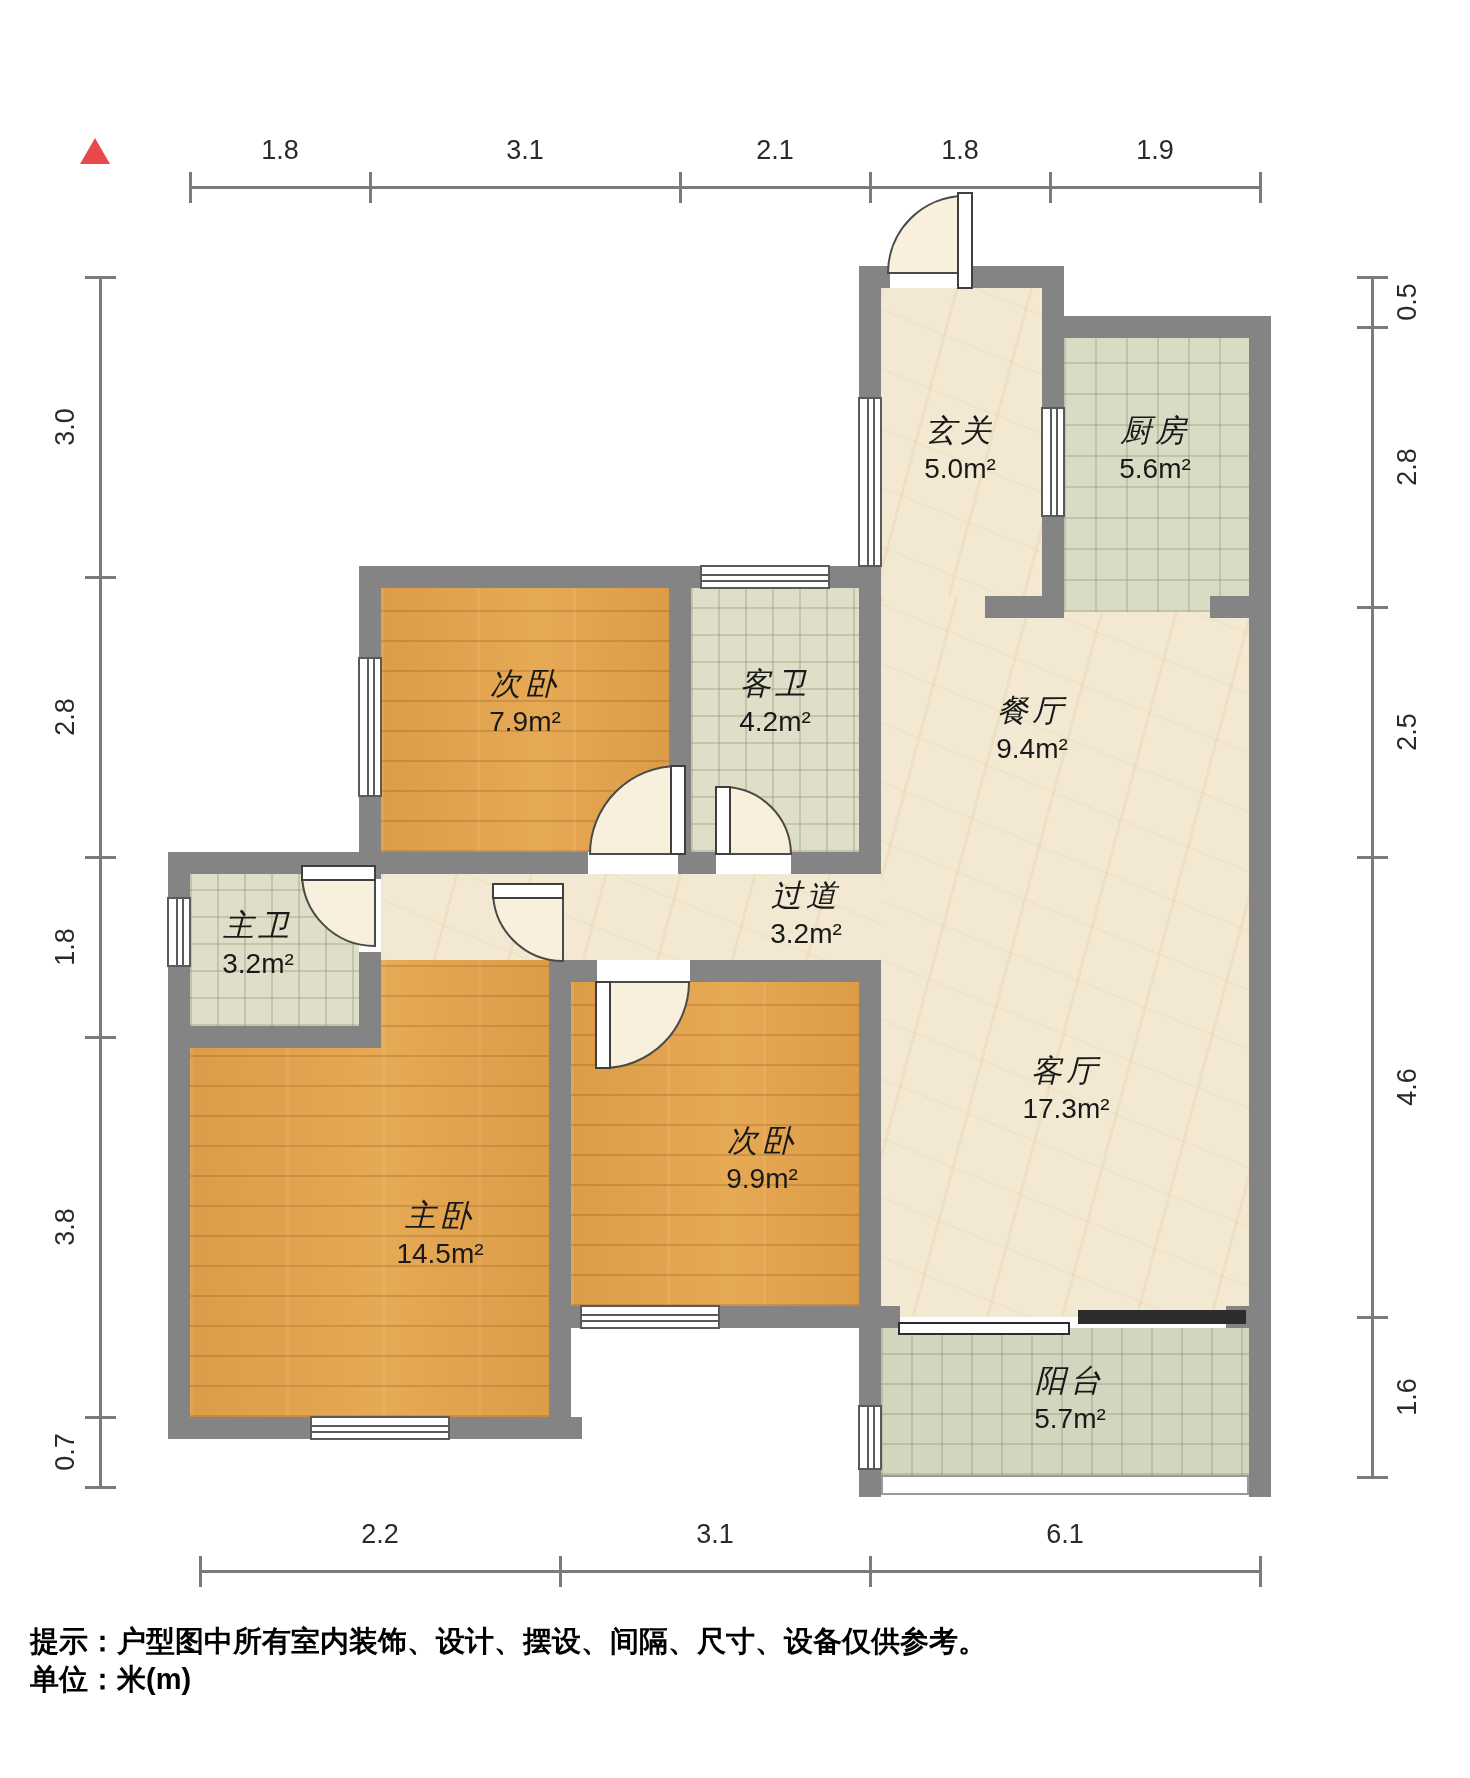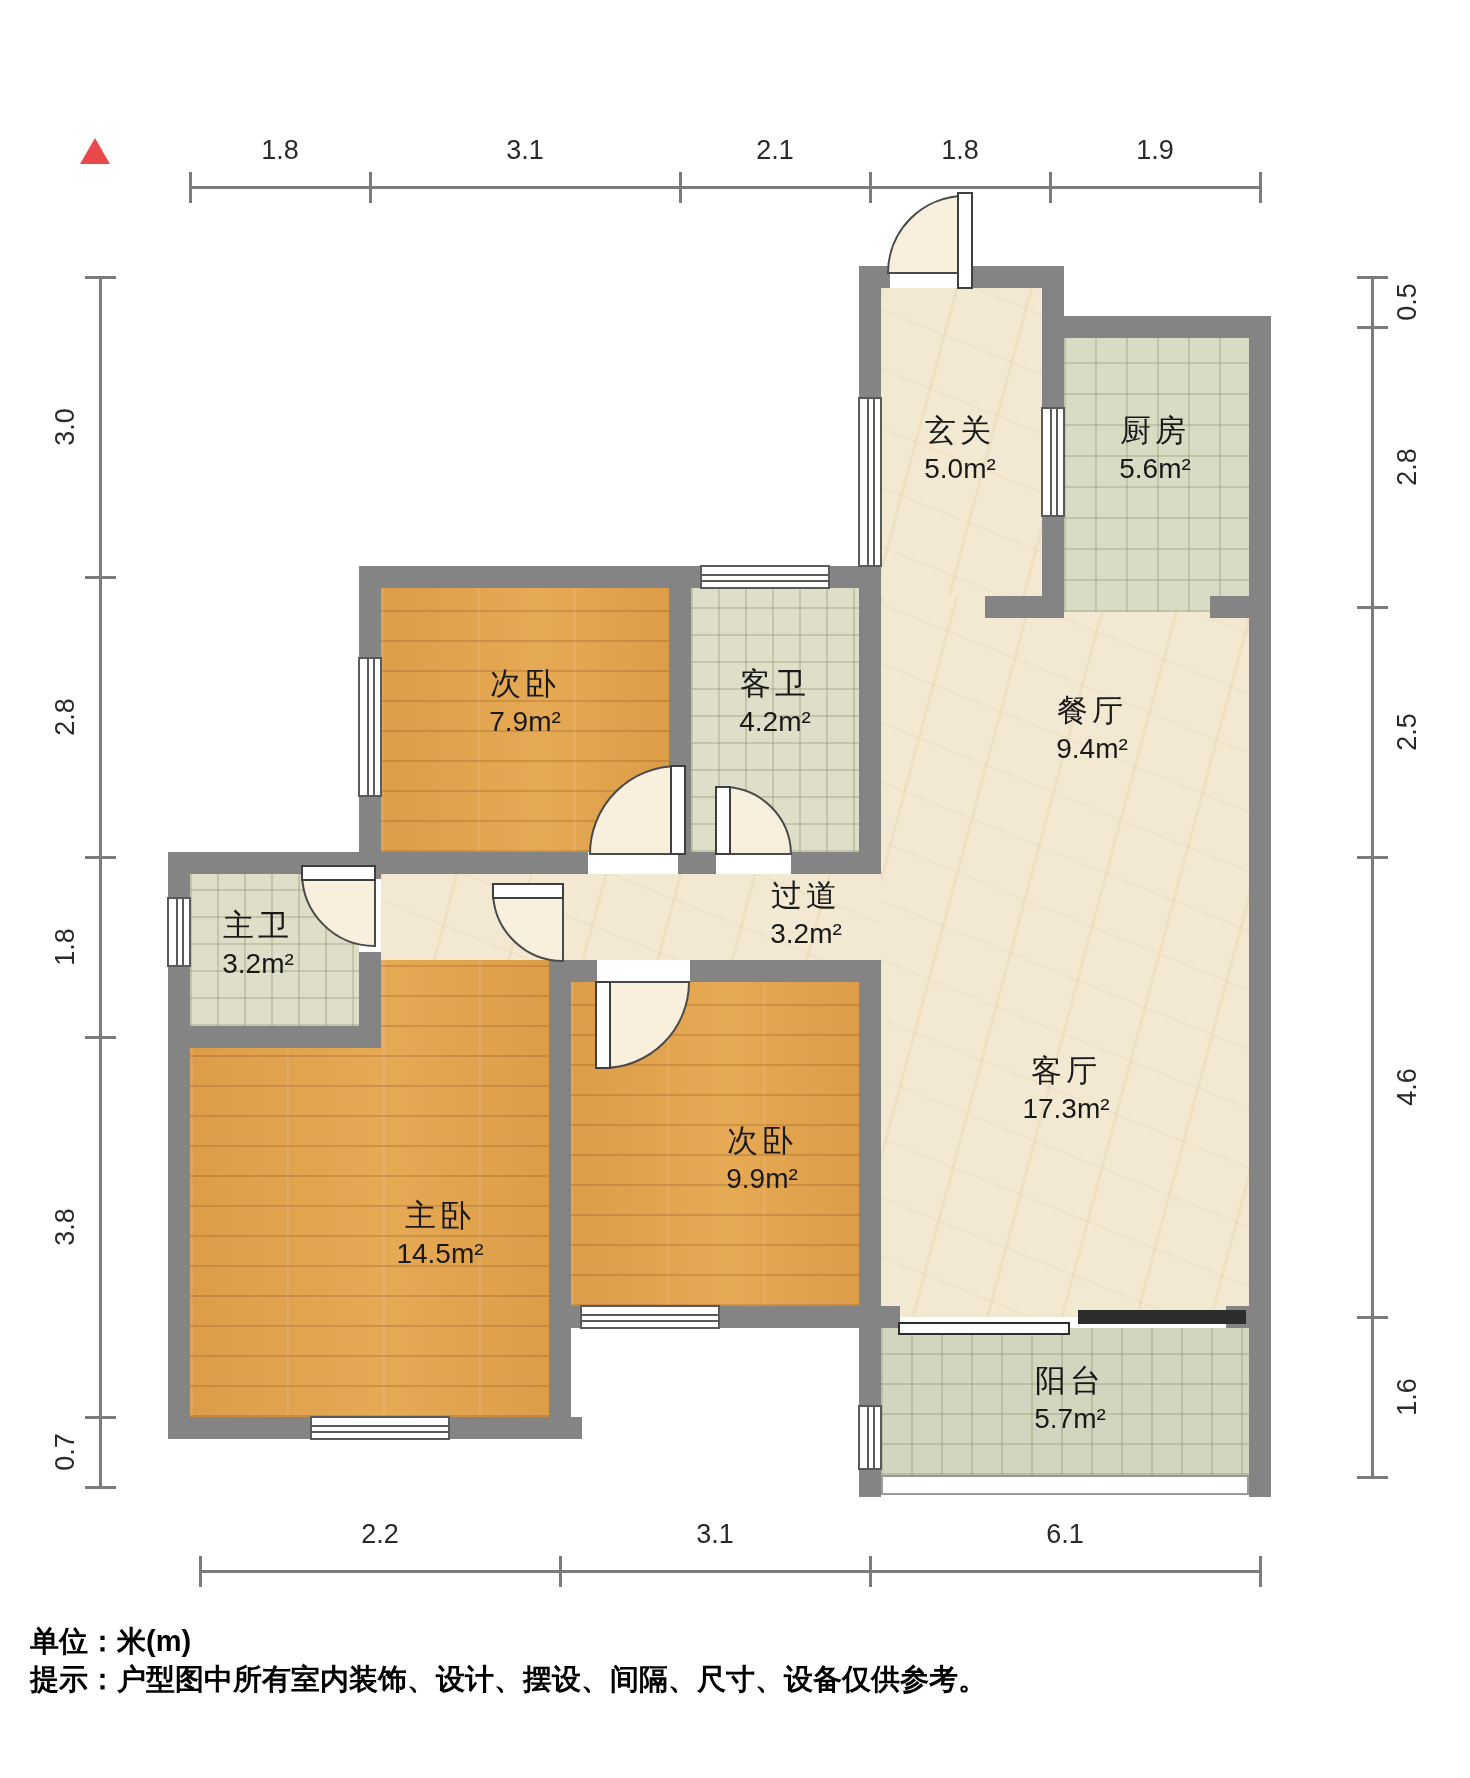--- a/index.html
+++ b/index.html
@@ -26,21 +26,21 @@
     repeating-linear-gradient(90deg, rgba(135,140,105,.30) 0 2px, rgba(0,0,0,0) 2px 31px),
     #dadbc5;}
   .tilebal{background:
     repeating-linear-gradient(0deg, rgba(130,138,100,.30) 0 2px, rgba(0,0,0,0) 2px 30px),
     repeating-linear-gradient(90deg, rgba(130,138,100,.30) 0 2px, rgba(0,0,0,0) 2px 30px),
     #d3d6bf;}
   .win{background:#fff;border:2px solid #5a5a5a;}
   .win .wl{position:absolute;background:#5a5a5a;}
   .room-label{position:absolute;text-align:center;color:#191919;transform:translate(-50%,-50%);
       white-space:nowrap;line-height:38px;}
-  .room-label .rname{font-size:31px;letter-spacing:4px;}
+  .room-label .rname{font-size:31px;letter-spacing:4px;font-style:italic;}
   .room-label .rarea{font-size:28px;letter-spacing:0;}
   .dimline{background:#7b7b7b;}
   .tick{background:#7b7b7b;}
   .dimlab{position:absolute;font-size:27px;color:#2a2a2a;width:90px;height:32px;line-height:32px;
       text-align:center;transform:translate(-50%,-50%);}
   .dimlab.rot{transform:translate(-50%,-50%) rotate(-90deg);}
   #north{position:absolute;width:0;height:0;
       border-left:15px solid transparent;border-right:15px solid transparent;}
   #footer{position:absolute;left:30px;top:1622px;color:#000;font-weight:bold;
       font-size:29px;line-height:38px;}
@@ -207,21 +207,21 @@
     </div>
   <div id="labels-layer">
       <div class="room-label" style="left: 960px; top: 450px;">
         <div class="rname">玄关</div>
         <div class="rarea">5.0m²</div>
       </div>
       <div class="room-label" style="left: 1155px; top: 450px;">
         <div class="rname">厨房</div>
         <div class="rarea">5.6m²</div>
       </div>
-      <div class="room-label" style="left: 1092px; top: 730px; text-align: center;">
+      <div class="room-label" style="left: 1032px; top: 730px; text-align: center;">
         <div class="rname">餐厅</div>
         <div class="rarea">9.4m²</div>
       </div>
       <div class="room-label" style="left: 775px; top: 703px;">
         <div class="rname">客卫</div>
         <div class="rarea">4.2m²</div>
       </div>
       <div class="room-label" style="left: 525px; top: 703px;">
         <div class="rname">次卧</div>
         <div class="rarea">7.9m²</div>
@@ -245,16 +245,16 @@
       <div class="room-label" style="left: 440px; top: 1235px;">
         <div class="rname">主卧</div>
         <div class="rarea">14.5m²</div>
       </div>
       <div class="room-label" style="left: 1070px; top: 1400px;">
         <div class="rname">阳台</div>
         <div class="rarea">5.7m²</div>
       </div>
     </div>
   <div id="footer">
+    <div>提示：户型图中所有室内装饰、设计、摆设、间隔、尺寸、设备仅供参考。</div>
     <div>单位：米(m)</div>
-    <div>提示：户型图中所有室内装饰、设计、摆设、间隔、尺寸、设备仅供参考。</div>
   </div>
 </div>
 
 </body></html>

